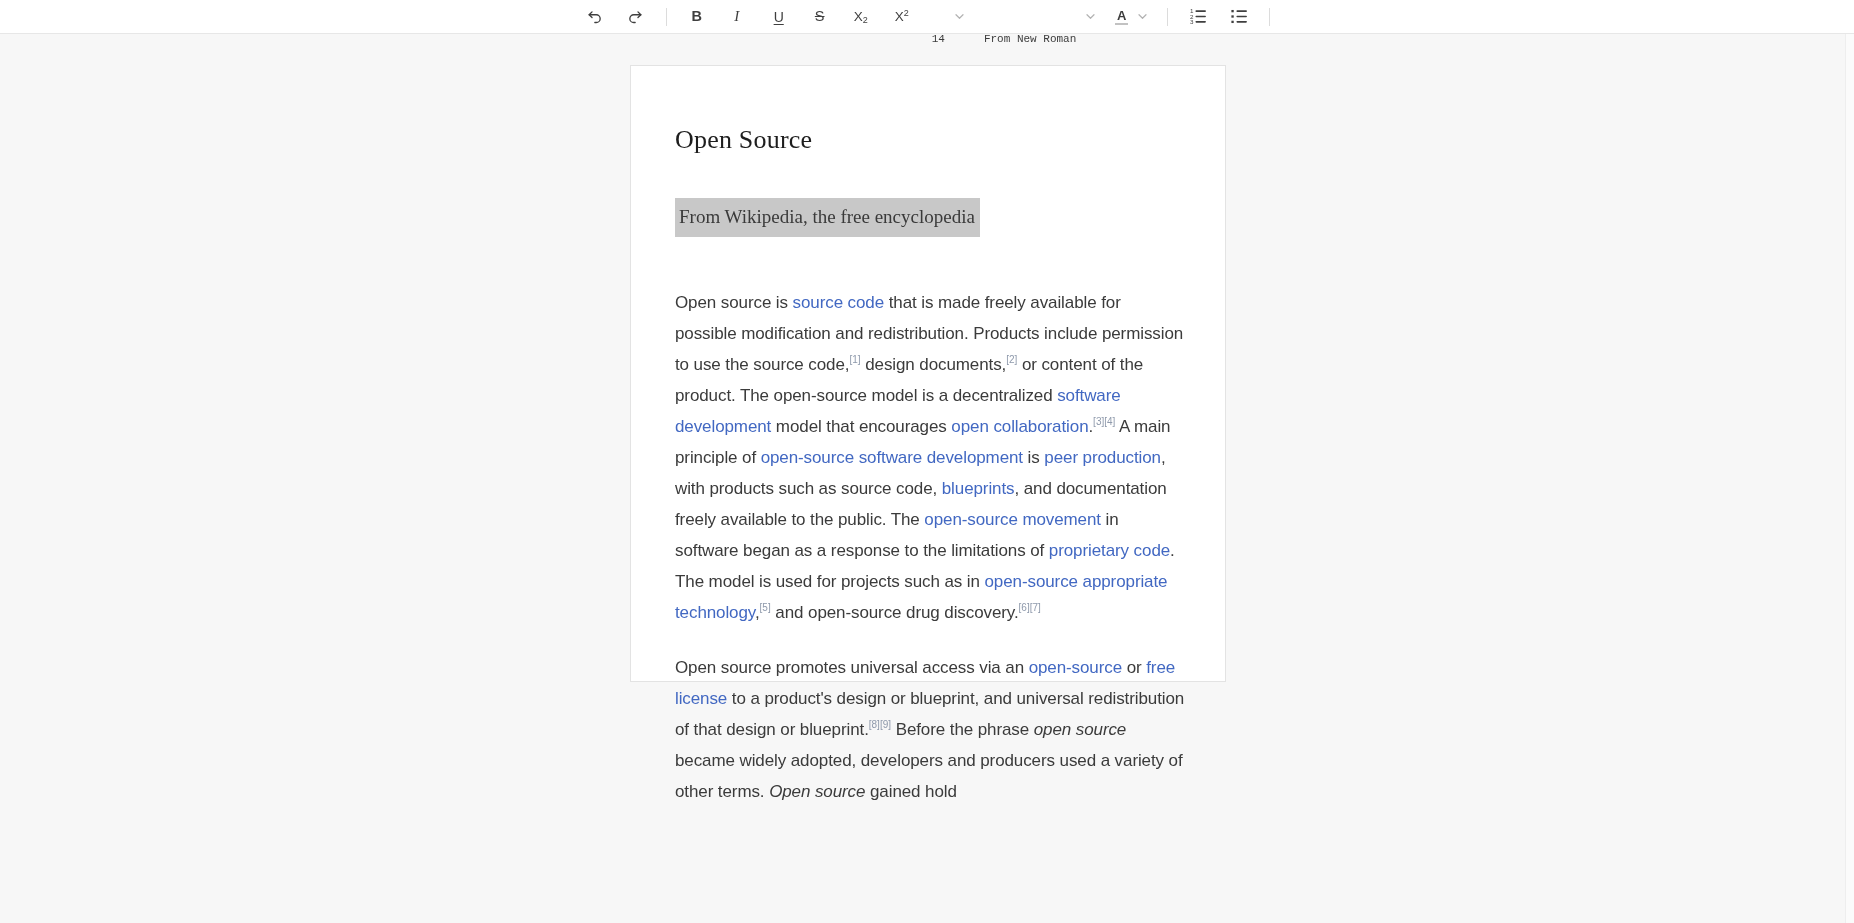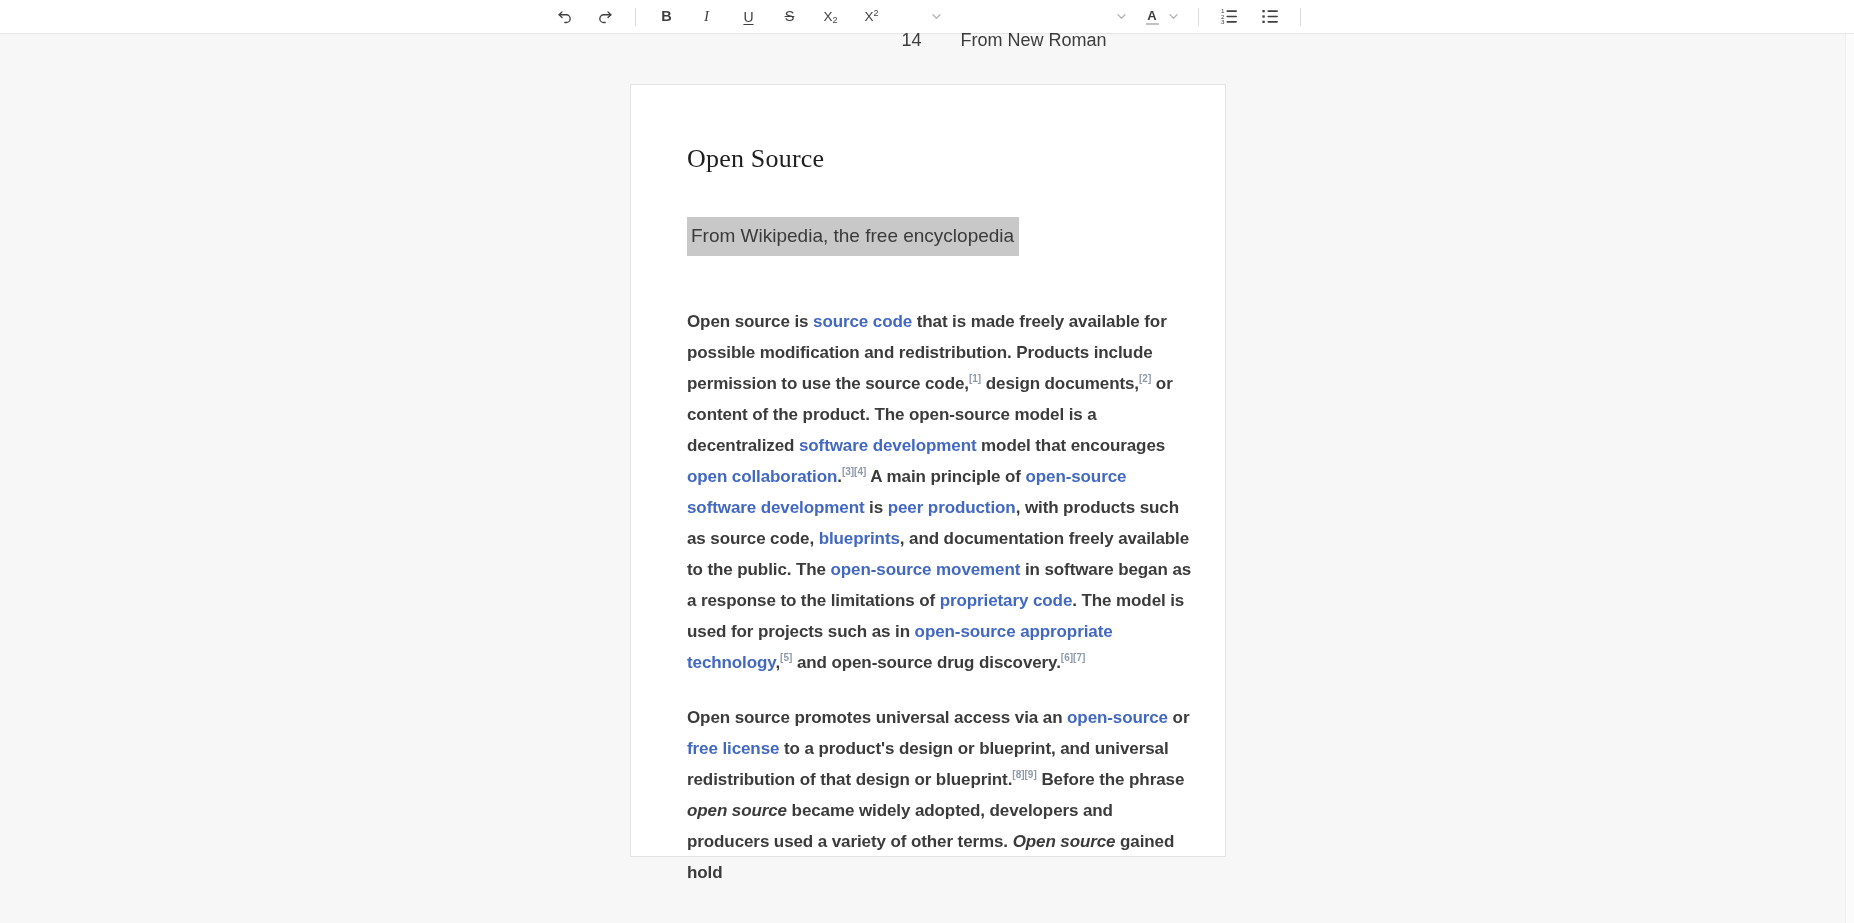--- a/index.html
+++ b/index.html
@@ -26,48 +26,47 @@
   .tb-divider{width:1px;height:18px;background:#dcdcdc;margin:0 6px;}
   .glyph-b{font-weight:600;font-size:14.5px;}
   .glyph-i{font-family:"Liberation Serif",serif;font-style:italic;font-size:15px;padding-right:2px;}
   .glyph-u{text-decoration:underline;text-underline-offset:2px;font-size:14px;}
   .glyph-s{text-decoration:line-through;font-size:14.5px;}
   .glyph-x{font-size:13.5px;display:inline-flex;align-items:flex-start;}
   .glyph-x .scr{font-size:9px;line-height:1;}
   .glyph-x .scr.sub{align-self:flex-end;transform:translateY(2px);}
   .glyph-x .scr.sup{align-self:flex-start;transform:translateY(-1px);}
   .dropdown{gap:9px;padding:0 6px;}
-  .dropdown .dd-label{font-family:Liberation Sans, sans-serif;font-size:18px;color:#3c3c3c;white-space:nowrap;margin-top:46px;}
+  .dropdown .dd-label{font-family:Liberation Mono, monospace;font-size:11px;color:#3c3c3c;white-space:nowrap;margin-top:46px;}
   .chev{color:#b3b3b3;display:flex;align-items:center;}
   .color-a{display:flex;flex-direction:column;align-items:center;gap:1px;}
   .color-a .a-letter{font-size:13px;font-weight:600;line-height:1;color:#3c3c3c;}
   .color-a .a-bar{width:13px;height:2px;background:#c2c2c2;}
   .icon{display:flex;align-items:center;justify-content:center;color:#3f3f3f;}
   
   .page{
-    position:absolute;left:630px;top:84px;width:596px;height:773px;
+    position:absolute;left:630px;top:65px;width:596px;height:617px;
     box-sizing:border-box;background:#ffffff;border:1px solid #e3e3e3;
-    padding:59px 44px 0 56px;cursor:text;
+    padding:59px 44px 0 44px;cursor:text;
   }
   .doc-title{
     margin:0;font-family:"Liberation Serif","DejaVu Serif",serif;
     font-weight:400;font-size:26px;line-height:1.15;color:#1e1e1e;
     letter-spacing:.2px;
   }
   .subtitle-row{margin-top:43px;height:40px;display:flex;align-items:center;}
   .doc-subtitle{
-    font-family:Liberation Sans, sans-serif;
+    font-family:Liberation Serif, serif;
     font-size:19px;color:#3a3a3a;background:var(--sel,#c8c8c8);
     padding:8px 5px 9px 4px;white-space:nowrap;text-align:center;
   }
   .doc-body{margin-top:49px;width:511px;}
   .doc-body p{
     margin:0 0 24px 0;font-size:17px;line-height:31px;color:var(--body,#3b3b3b);
     letter-spacing:-0.1px;
-    font-weight:bold;
   }
   .doc-body a.lnk{color:var(--link,#4268c2);text-decoration:none;cursor:pointer;}
   .doc-body sup.ref{
     color:var(--ref,#8e99ab);font-size:10px;line-height:0;cursor:pointer;
     letter-spacing:0;
   }
   .doc-body em{font-style:italic;}
   
   .v-scrollbar{
     position:absolute;top:34px;right:0;width:8px;height:889px;

